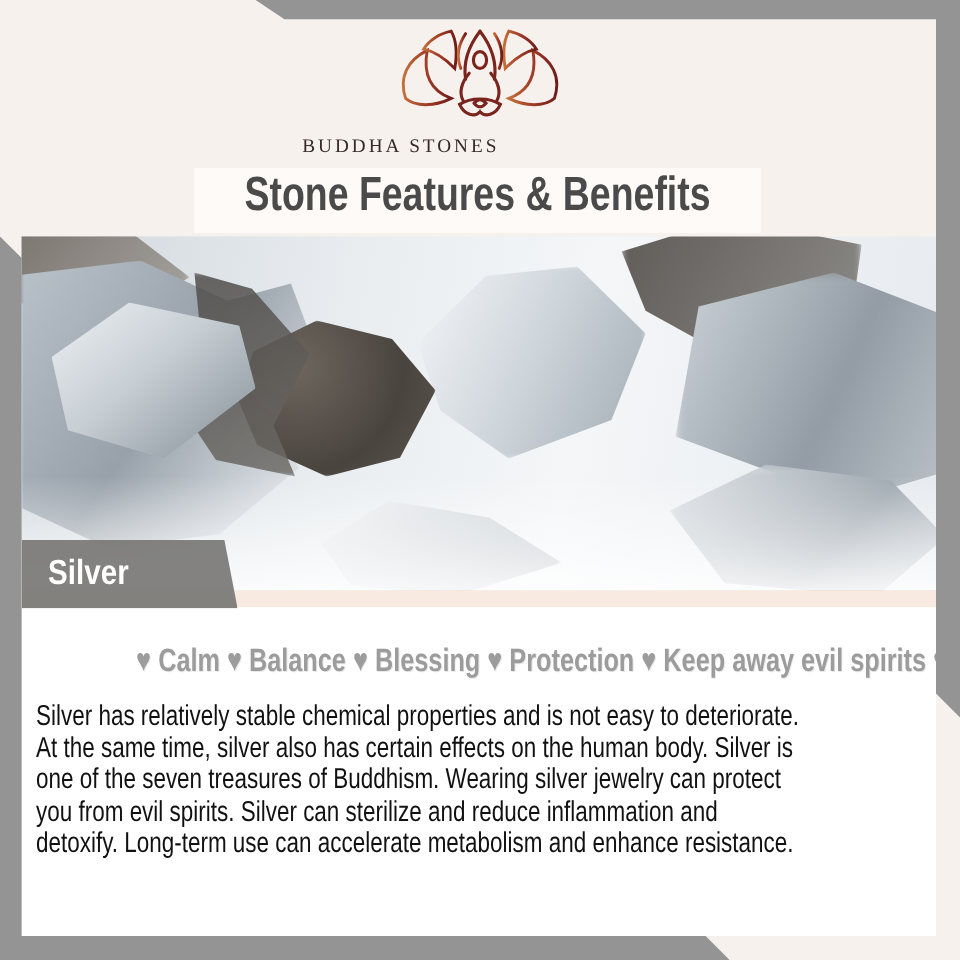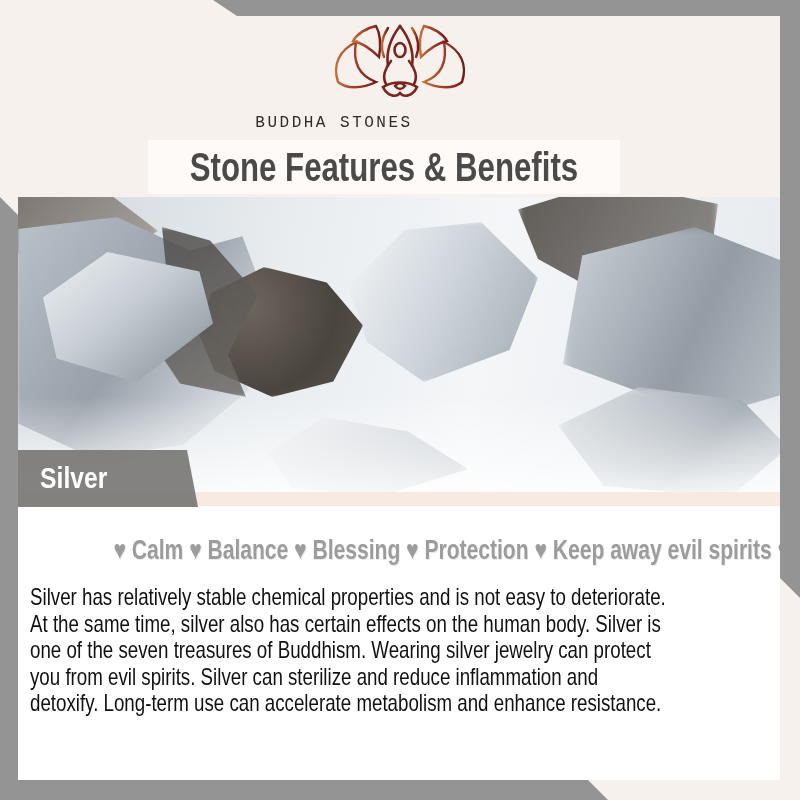--- a/index.html
+++ b/index.html
@@ -15,26 +15,26 @@
   }
   .gray-left-bottom{
     position:absolute;inset:0;background:#949494;z-index:6;
     clip-path:polygon(0 197px,18px 215px,18px 780px,588px 780px,608px 800px,0 800px);
   }
   
   .header{position:absolute;left:0;top:0;width:800px;height:197px;z-index:2;}
   .logo{position:absolute;left:330px;top:20px;width:140px;height:94px;}
   .brand-name{
     position:absolute;left:0;top:114px;width:668px;text-align:center;
-    font-family:Liberation Mono, monospace;
+    font-family:Liberation Serif, serif;
     font-size:16px;letter-spacing:2.5px;color:#342a26;font-weight:500;
   }
   .title-bar{
-    position:absolute;left:148px;top:140px;width:472px;height:54px;
-    background:#fdfaf8;display:flex;align-items:center;justify-content:center;
+    position:absolute;left:162px;top:140px;width:472px;height:54px;
+    background:#fdfaf8;display:flex;justify-content:center;
   }
   .title-text{
     font-size:40px;font-weight:700;color:#4a4a4a;white-space:nowrap;
     transform:scaleX(0.78);transform-origin:center center;letter-spacing:0;
   }
   
   .photo{
     position:absolute;left:18px;top:197px;width:762px;height:295px;overflow:hidden;z-index:3;
     background:linear-gradient(100deg,#cfd6dc 0%,#e9edf0 35%,#f4f6f8 60%,#e6eaee 100%);
   }

